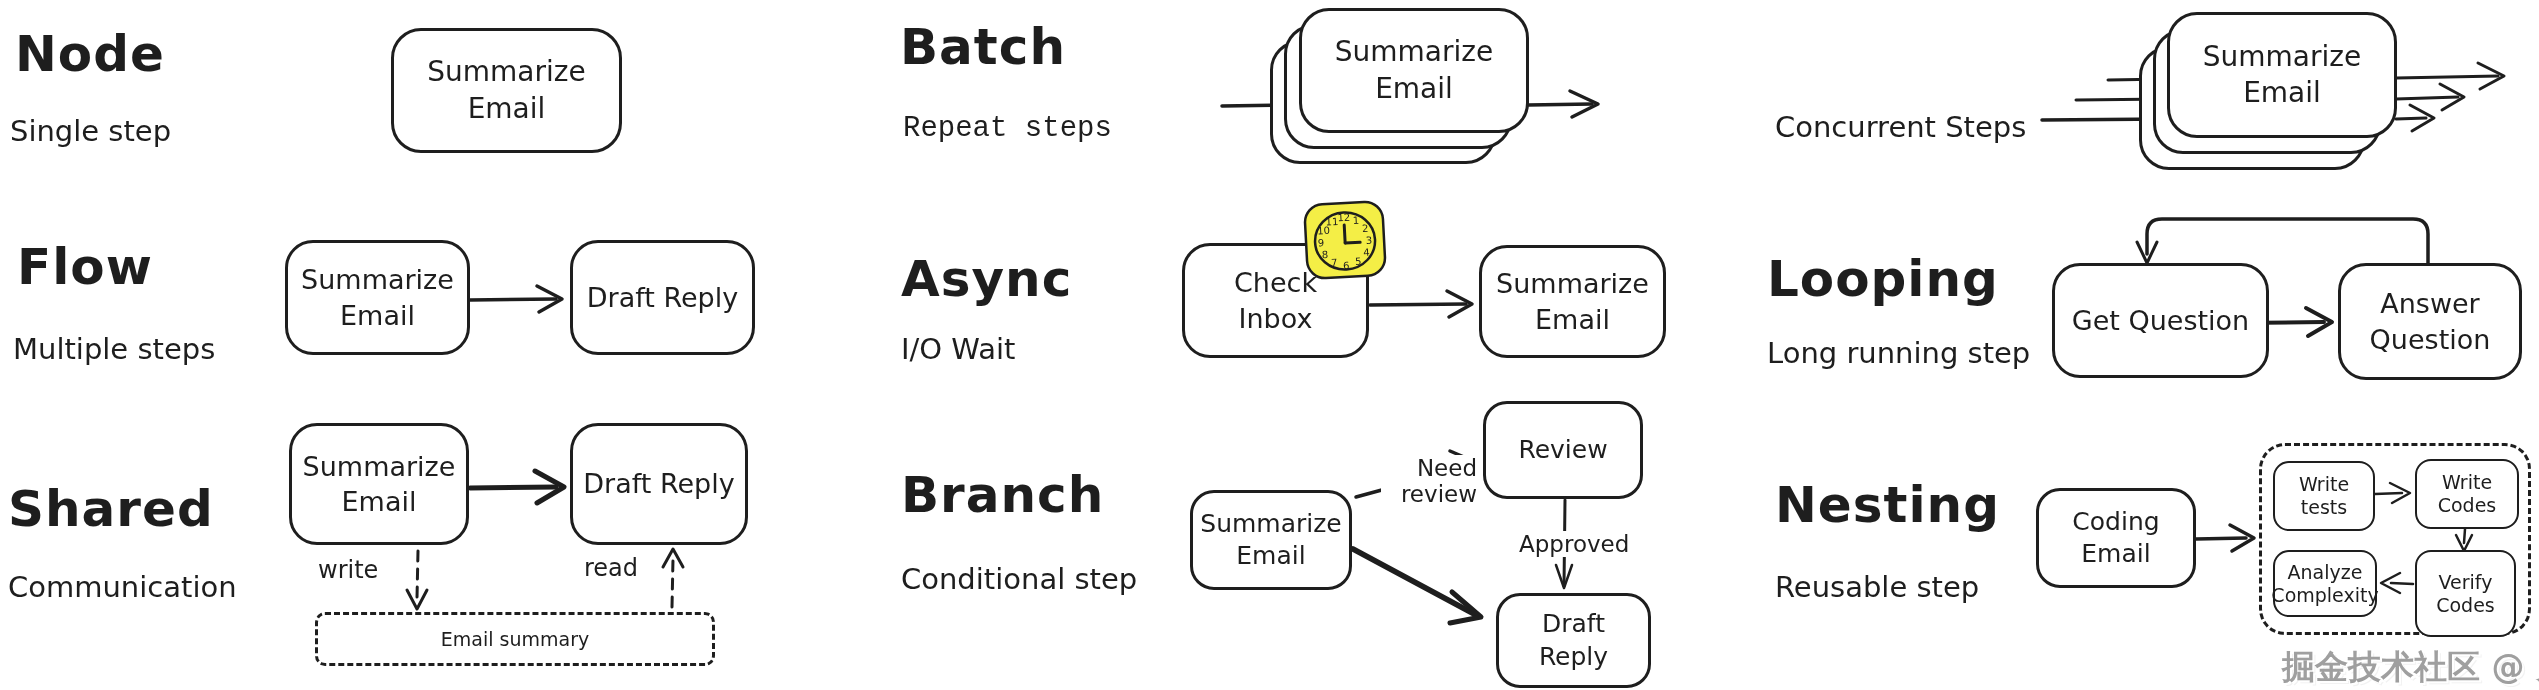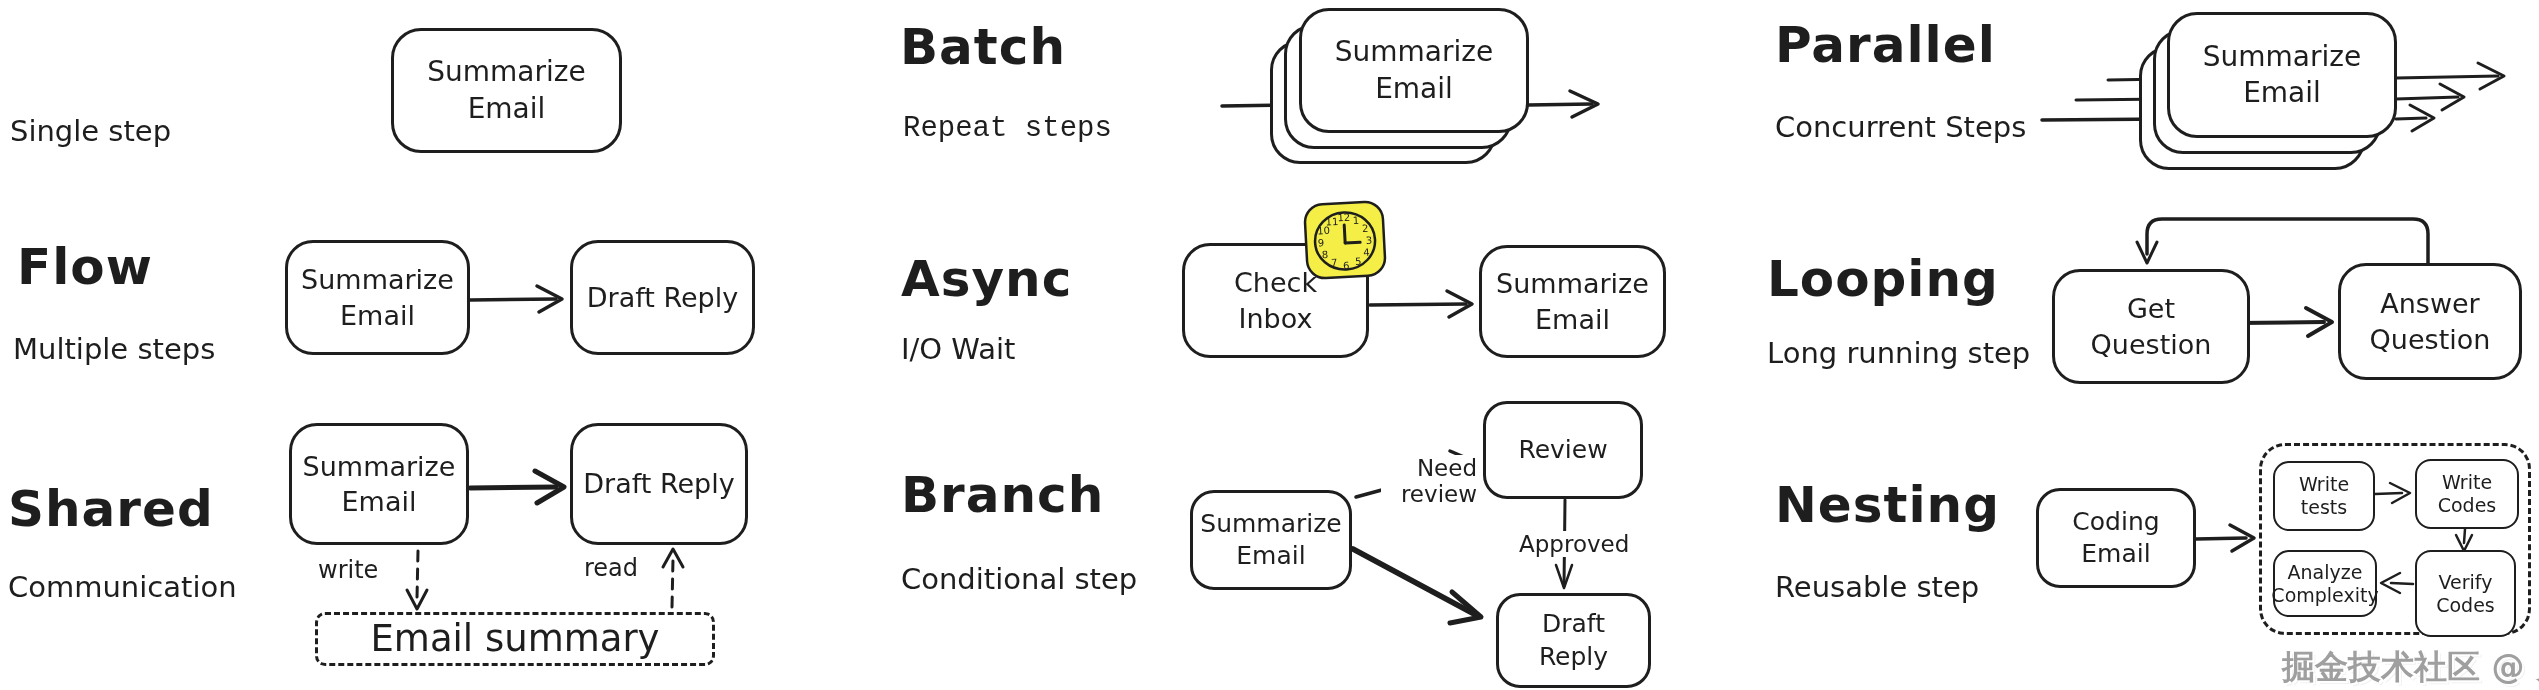--- a/index.html
+++ b/index.html
@@ -14,21 +14,21 @@
     position:absolute;box-sizing:border-box;background:#ffffff;
     border:3px solid #1e1e1e;border-radius:28px;
     display:flex;align-items:center;justify-content:center;text-align:center;
     font-size:27px;line-height:1.3;z-index:3;padding:4px 10px;
   }
   .card{border-radius:30px;font-size:28px;}
   .backcard{z-index:2;}
   .backcard2{z-index:1;}
   .small{font-size:25px;border-radius:24px;}
   .tiny{font-size:19px;border-radius:16px;border-width:2.5px;line-height:1.2;padding:2px 4px;}
-  .store{border:3px dashed #1e1e1e;border-radius:10px;font-size:37px;}
+  .store{border:3px dashed #1e1e1e;border-radius:10px;font-size:19px;}
   .dashed-frame{
     position:absolute;box-sizing:border-box;border:3px dashed #1e1e1e;
     border-radius:26px;background:transparent;z-index:2;
   }
   .edge-label{position:absolute;font-size:24px;z-index:4;white-space:nowrap;}
   .edge-label-sm{position:absolute;font-size:23px;z-index:4;background:#ffffff;padding:0 4px;line-height:1.15;}
   .watermark{
     position:absolute;font-size:33px;font-weight:bold;z-index:5;white-space:nowrap;
     text-shadow:2px 2px 0 #ffffff,3px 3px 0 #f2f2f2;
   }
@@ -102,30 +102,30 @@
       <path d="M2230 525 L2254 538 L2232 551" stroke-width="3.5"></path>
       <path d="M2375 494 L2402 493" stroke-width="2.5"></path>
       <path d="M2390 483 L2410 493 L2392 503" stroke-width="2.5"></path>
       <path d="M2465 529 L2464 543" stroke-width="2.5"></path>
       <path d="M2456 535 L2464 551 L2472 535" stroke-width="2.5"></path>
       <path d="M2413 584 L2391 583" stroke-width="2.5"></path>
       <path d="M2400 573 L2381 583 L2400 593" stroke-width="2.5"></path>
     </g>
   </svg>
 
+  <div class="abs title" style="left:15px;top:25px;">Node</div>
   <div class="abs subtitle" style="left:10px;top:114px;">Single step</div>
   <div class="box card" style="left:391px;top:28px;width:231px;height:125px;">Summarize Email</div>
 
   <div class="abs title" style="left:900px;top:18px;">Batch</div>
   <div class="abs subtitle" style="left:903px;top:112px;font-family:Liberation Mono, monospace;">Repeat steps</div>
   <div class="box card backcard2" style="left:1270px;top:40px;width:226px;height:124px;"></div>
   <div class="box card backcard" style="left:1284px;top:24px;width:228px;height:125px;"></div>
   <div class="box card" style="left:1299px;top:8px;width:230px;height:125px;">Summarize Email</div>
 
-  <div class="abs title" style="left:1775px;top:16px;">Parallel</div>
   <div class="abs subtitle" style="left:1775px;top:110px;text-align:right;">Concurrent Steps</div>
   <div class="box card backcard2" style="left:2139px;top:46px;width:226px;height:124px;"></div>
   <div class="box card backcard" style="left:2153px;top:29px;width:228px;height:125px;"></div>
   <div class="box card" style="left:2167px;top:12px;width:230px;height:126px;">Summarize Email</div>
 
   <div class="abs title" style="left:17px;top:238px;">Flow</div>
   <div class="abs subtitle" style="left:13px;top:332px;">Multiple steps</div>
   <div class="box" style="left:285px;top:240px;width:185px;height:115px;">Summarize Email</div>
   <div class="box" style="left:570px;top:240px;width:185px;height:115px;">Draft Reply</div>
 
@@ -150,21 +150,21 @@
       <text x="18" y="45">9</text>
       <text x="21.2" y="33">10</text>
       <text x="30" y="24.5">11</text>
     </g>
     <path d="M42 43 L42 25" stroke="#1e1e1e" stroke-width="3" stroke-linecap="round"></path>
     <path d="M42 43 L57 43" stroke="#1e1e1e" stroke-width="3" stroke-linecap="round"></path>
   </svg>
 
   <div class="abs title" style="left:1767px;top:250px;">Looping</div>
   <div class="abs subtitle" style="left:1767px;top:336px;">Long running step</div>
-  <div class="box" style="left:2052px;top:263px;width:198px;height:115px;margin-top:6px;">Get Question</div>
+  <div class="box" style="left:2052px;top:263px;width:217px;height:115px;">Get Question</div>
   <div class="box" style="left:2338px;top:263px;width:184px;height:117px;">Answer Question</div>
 
   <div class="abs title" style="left:8px;top:480px;">Shared</div>
   <div class="abs subtitle" style="left:8px;top:570px;">Communication</div>
   <div class="box" style="left:289px;top:423px;width:180px;height:122px;">Summarize Email</div>
   <div class="box" style="left:570px;top:423px;width:178px;height:122px;">Draft Reply</div>
   <div class="edge-label" style="left:318px;top:556px;">write</div>
   <div class="edge-label" style="left:584px;top:554px;">read</div>
   <div class="box store" style="left:315px;top:612px;width:400px;height:54px;">Email summary</div>
 

